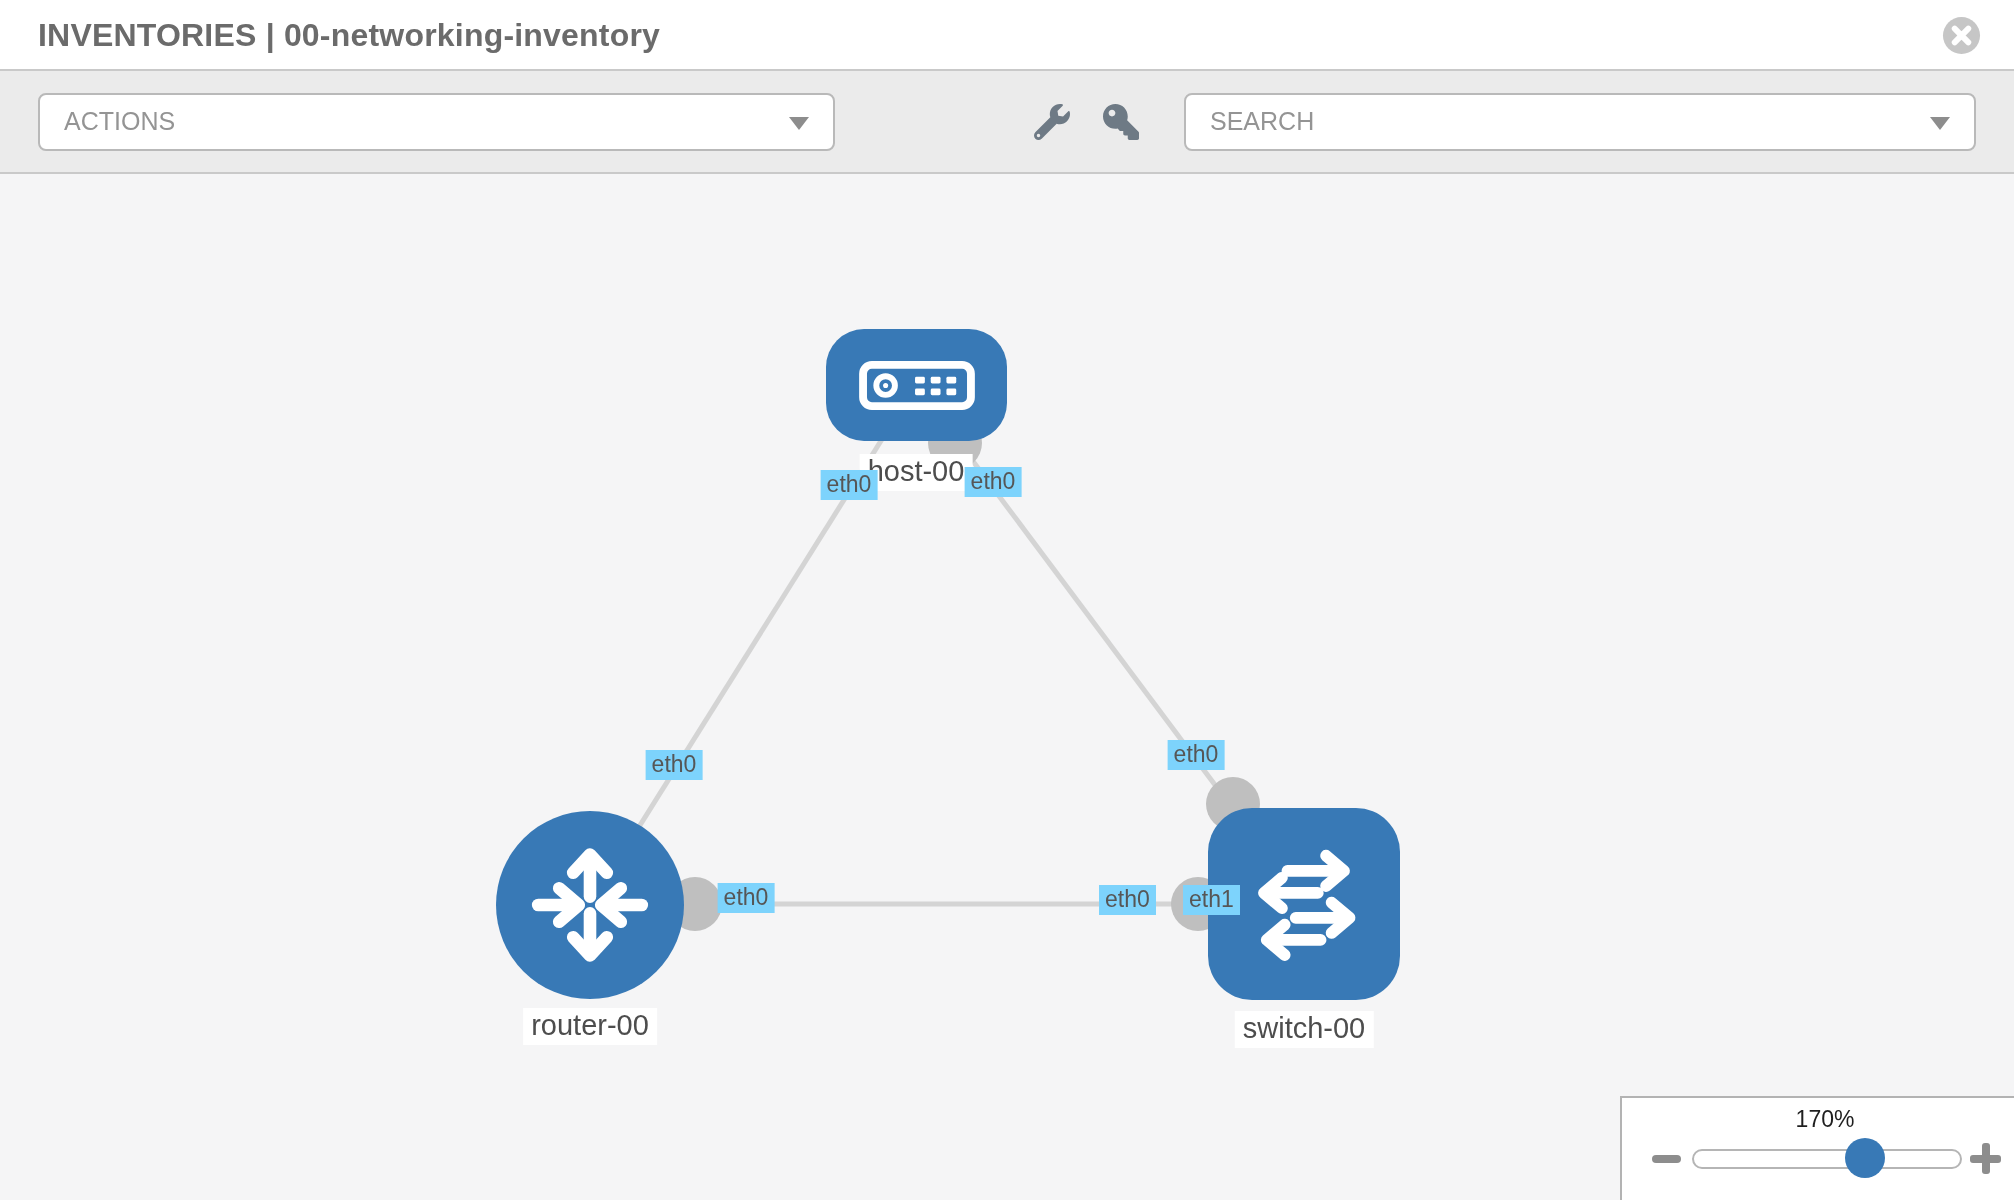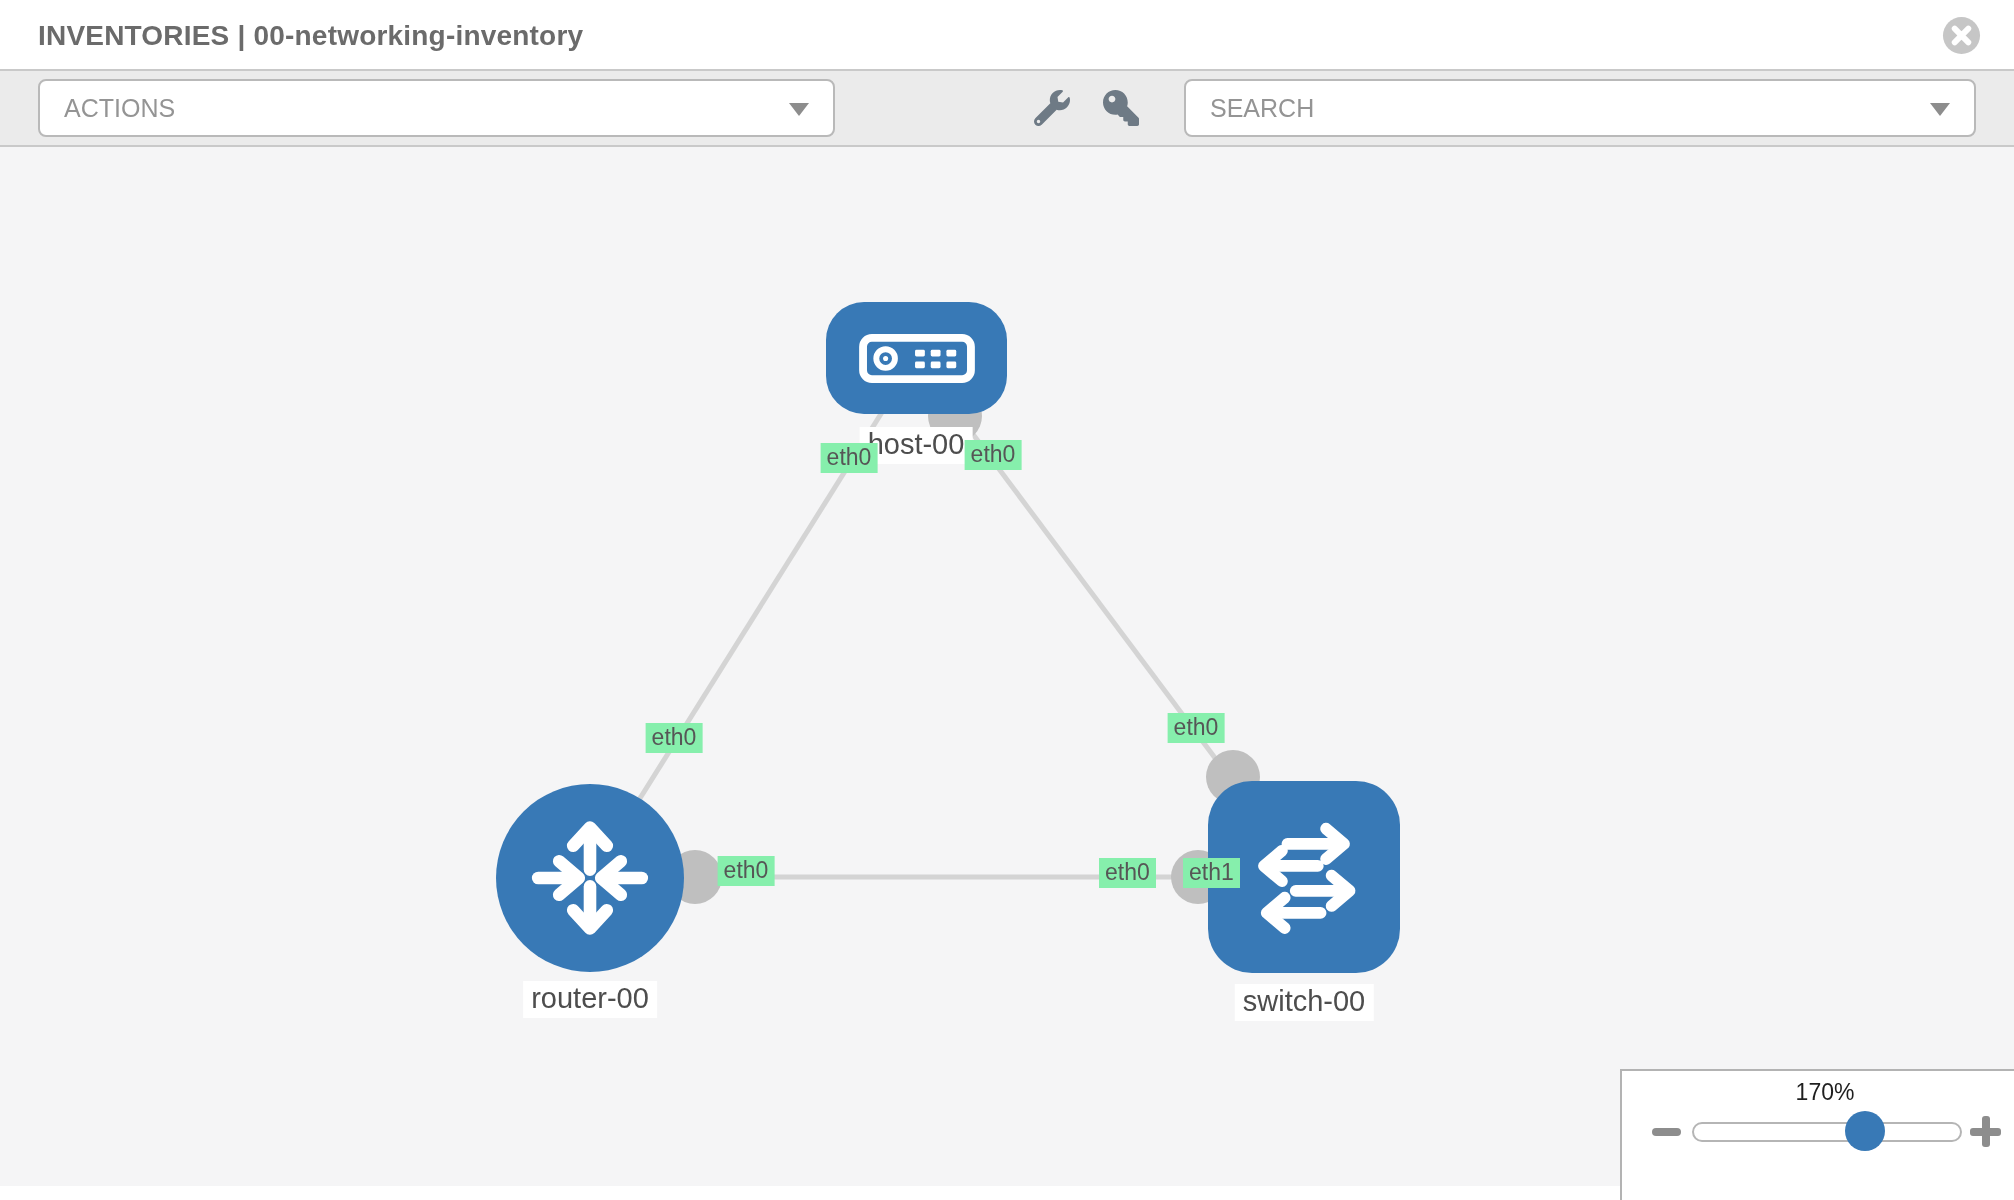--- a/index.html
+++ b/index.html
@@ -3,25 +3,25 @@
 <meta charset="utf-8">
 <style>
   * { margin:0; padding:0; box-sizing:border-box; }
   html,body { width:2014px; height:1200px; overflow:hidden;
               font-family:"Liberation Sans", sans-serif; background:#fff; }
 
   
   .header { position:relative; width:100%; height:71px; background:#ffffff;
             border-bottom:2px solid #c9c9c9; }
   .header-title { position:absolute; left:38px; top:0; line-height:71px;
-                  font-size:28px; font-weight:bold; color:#6b6b6b; letter-spacing:0.2px; }
+                  font-size:32px; font-weight:bold; color:#6b6b6b; letter-spacing:0.2px; }
   .close-btn { position:absolute; right:33px; top:16px; width:39px; height:39px; cursor:pointer; }
 
   
-  .toolbar { display:flex; align-items:center; width:100%; height:76px;
+  .toolbar { display:flex; align-items:center; width:100%; height:103px;
              background:#ebebeb; border-bottom:2px solid #c9c9c9; padding:0 38px; }
   .combo { position:relative; height:58px; background:#fff; border:2px solid #b9b9b9;
            border-radius:8px; display:flex; align-items:center; padding:0 24px;
            color:#949494; font-size:25px; cursor:pointer; }
   .combo-actions { width:797px; }
   .combo-search { width:792px; margin-left:auto; }
   .caret { position:absolute; right:24px; top:50%; margin-top:-5px; width:0; height:0;
            border-left:10px solid transparent; border-right:10px solid transparent;
            border-top:13px solid #8d8d8d; }
   .tool-icon { width:36px; height:36px; margin-left:auto; cursor:pointer; flex:none; }
@@ -34,21 +34,21 @@
   .edges { position:absolute; left:0; top:0; }
 
   .node { position:absolute; background:#3879b6; display:flex; align-items:center;
           justify-content:center; cursor:pointer; }
   .node-host   { left:826px; top:155px; width:181px; height:112px; border-radius:38px; }
   .node-router { left:496px; top:637px; width:188px; height:188px; border-radius:50%; }
   .node-switch { left:1208px; top:634px; width:192px; height:192px; border-radius:44px; }
 
   .node-label { position:absolute; transform:translateX(-50%); background:#ffffff;
                 color:#4d4d4d; font-size:29px; padding:1px 8px 3px; white-space:nowrap; }
-  .if-label { position:absolute; background:#86efac; color:#565656; font-size:23px;
+  .if-label { position:absolute; background:#7dd3fc; color:#565656; font-size:23px;
               padding:1px 6px 2px; white-space:nowrap; }
   .center-x { transform:translateX(-50%); }
 
   
   .zoom-panel { position:absolute; left:1620px; top:922px; width:420px; height:140px;
                 background:#ffffff; border:2px solid #b3b3b3; }
   .zoom-level { position:absolute; left:203px; top:8px; transform:translateX(-50%);
                 font-size:23px; color:#1f1f1f; }
   .zoom-minus { position:absolute; left:30px; top:57px; width:29px; height:8px;
                 border-radius:4px; background:#8d8d8d; cursor:pointer; }

